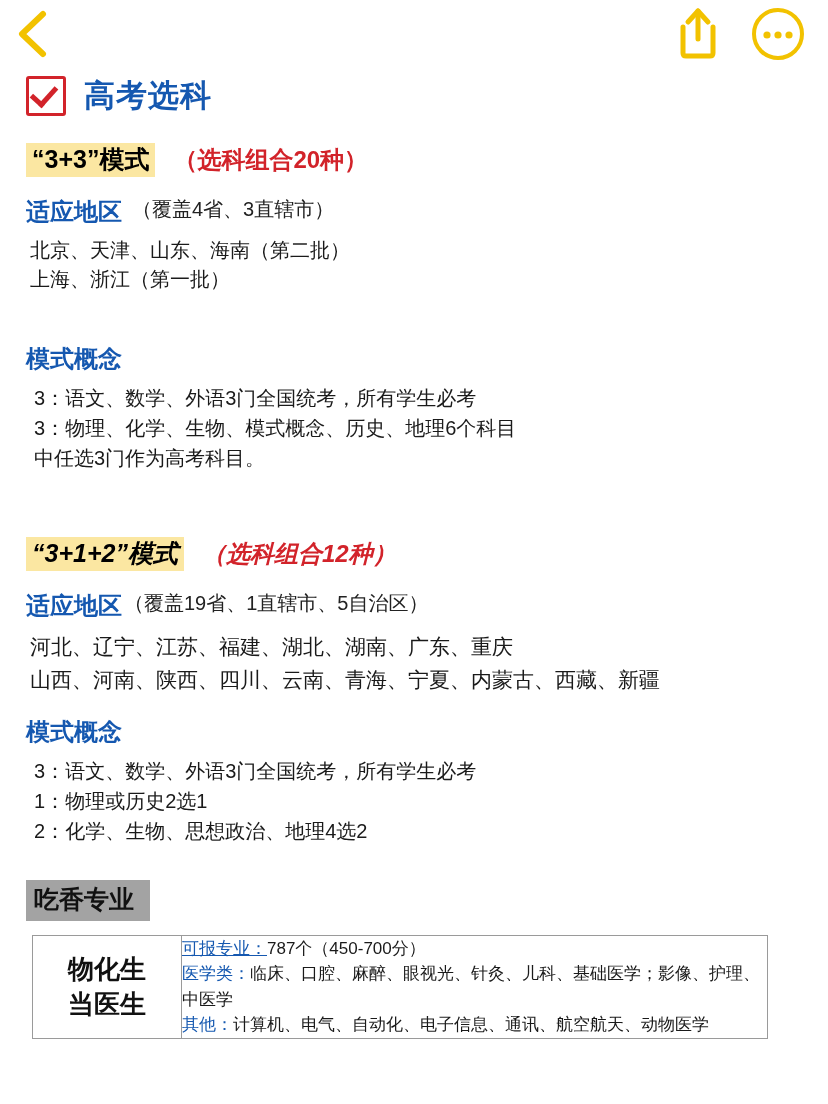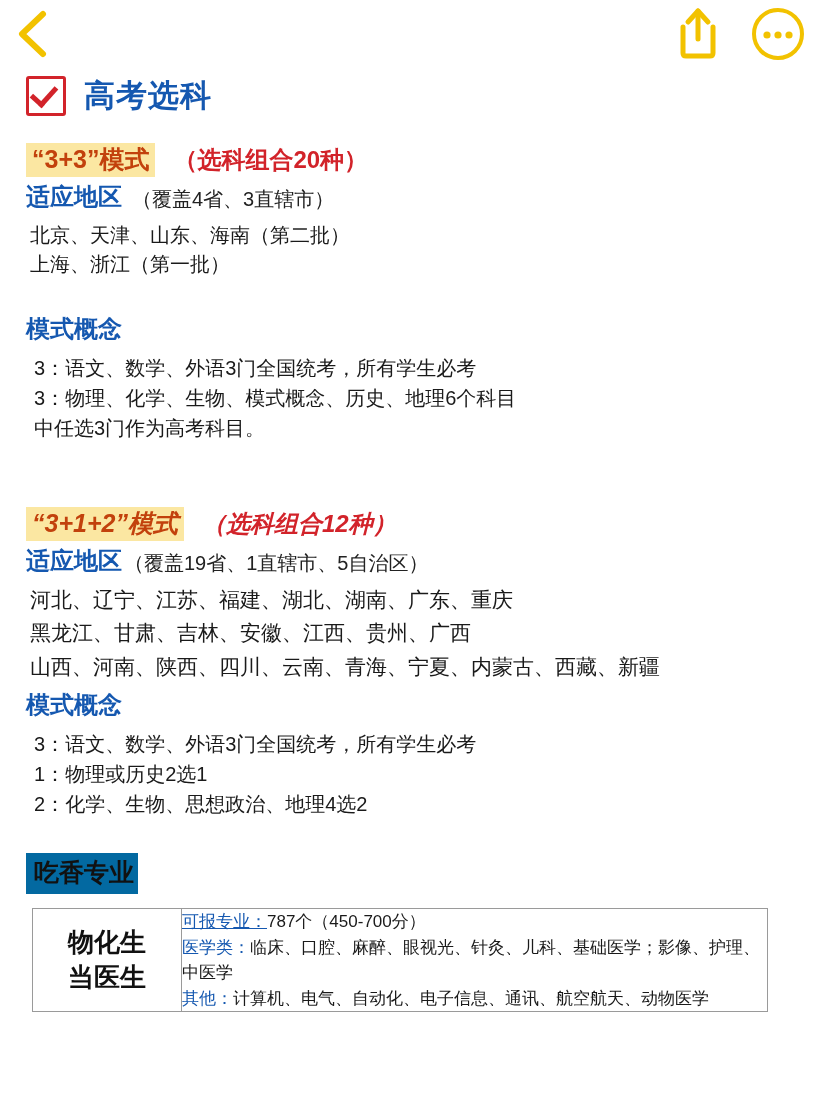--- a/index.html
+++ b/index.html
@@ -91,34 +91,34 @@
   .mode-head {
     display: flex;
     align-items: baseline;
     gap: 18px;
     margin-top: 26px;
   }
   .mode-name {
     background: #fbe7a2;
     font-size: 25px;
     font-weight: bold;
-    color: #c2410c;
+    color: #000000;
     padding: 2px 6px 3px 6px;
     line-height: 1.15;
   }
   .mode-count {
     font-size: 24px;
     font-weight: bold;
     color: #d2232a;
   }
 
   .sub-head {
-    margin-top: 4px;
+    margin-top: 19px;
     display: flex;
-    align-items: flex-end;
+    align-items: flex-start;
     gap: 10px;
   }
   .sub-head.tight { gap: 2px; }
   .sub-title {
     font-size: 24px;
     font-weight: bold;
     color: #1558b0;
   }
   .sub-note {
     font-size: 20px;
@@ -128,46 +128,45 @@
   .para {
     font-size: 20px;
     line-height: 1.45;
     margin-top: 8px;
     color: #1a1a1a;
     padding-left: 4px;
   }
   .para.big {
     font-size: 21px;
     line-height: 1.6;
-    font-family: Liberation Mono, monospace;
   }
   .line { white-space: nowrap; }
 
   .list {
     margin-top: 8px;
     padding-left: 8px;
     font-size: 20px;
     line-height: 1.5;
   }
   .list .row { white-space: nowrap; }
   .list .lbl { display: inline-block; min-width: 30px; }
 
   .section-gap { height: 30px; }
 
   .chip-head {
     margin-top: 34px;
     margin-bottom: 14px;
   }
   .chip {
     display: inline-block;
-    background: #0369a1;
+    background: #a3a3a3;
     font-size: 25px;
     font-weight: bold;
     color: #111;
-    padding: 3px 4px 5px 8px;
+    padding: 3px 16px 5px 8px;
   }
 
   
   table.major-table {
     border-collapse: collapse;
     width: 736px;
     margin-left: 6px;
     table-layout: fixed;
   }
   table.major-table td {
@@ -269,21 +268,20 @@
       <span class="mode-name">“3+1+2”模式</span>
       <span class="mode-count">（选科组合12种）</span>
     </div>
 
     <div class="sub-head tight">
       <span class="sub-title">适应地区</span>
       <span class="sub-note">（覆盖19省、1直辖市、5自治区）</span>
     </div>
     <div class="para big">
       <div class="line">河北、辽宁、江苏、福建、湖北、湖南、广东、重庆</div>
-      <div class="line">黑龙江、甘肃、吉林、安徽、江西、贵州、广西</div>
       <div class="line">山西、河南、陕西、四川、云南、青海、宁夏、内蒙古、西藏、新疆</div>
     </div>
 
     <div class="sub-head">
       <span class="sub-title">模式概念</span>
     </div>
     <div class="list">
       <div class="row">
         <span class="lbl">3：</span><span>语文、数学、外语3门全国统考，所有学生必考</span>
       </div>

